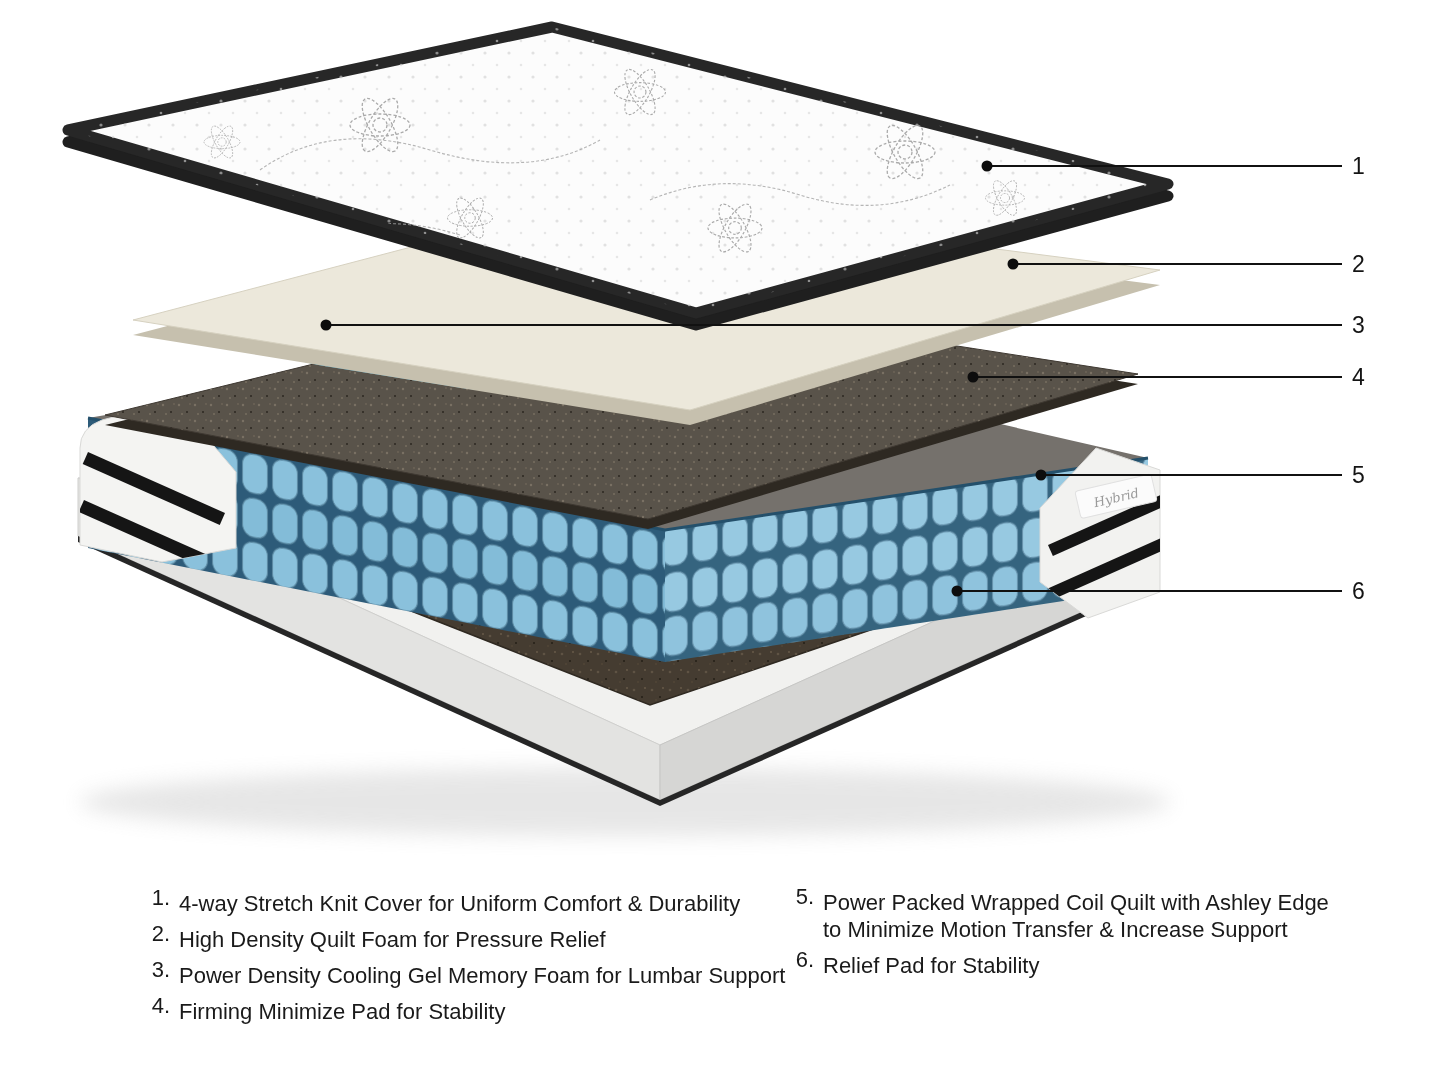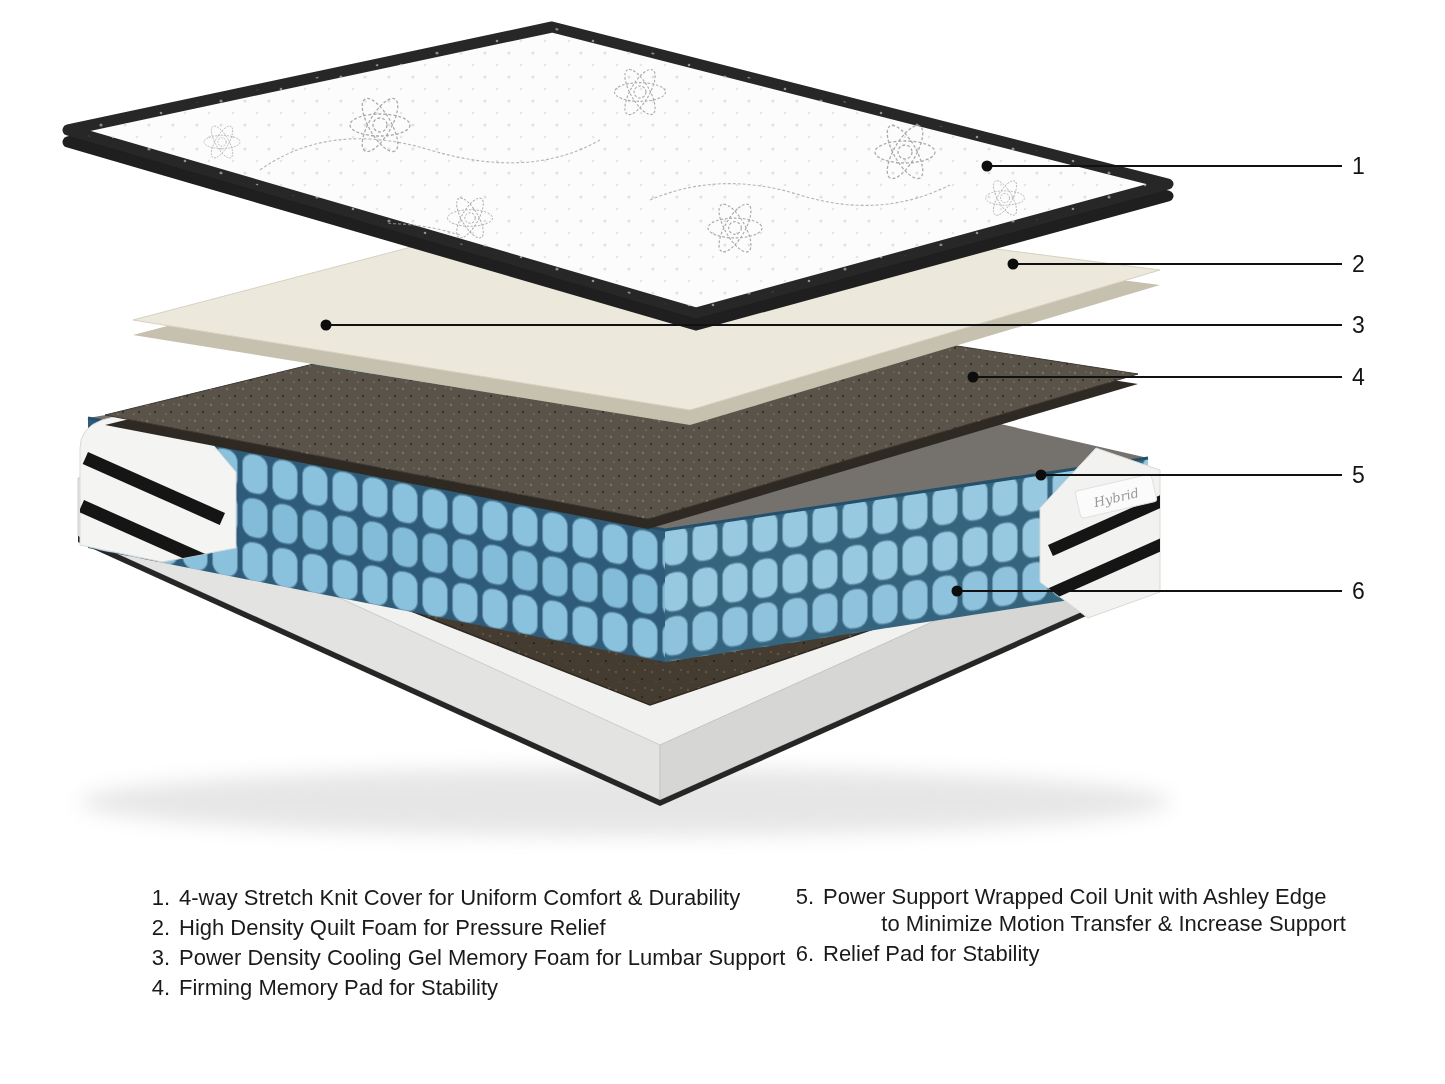--- a/index.html
+++ b/index.html
@@ -15,21 +15,21 @@
   .vine{fill:none;stroke:#a3a3a3;stroke-width:1.1;stroke-dasharray:3 2;opacity:.8;}
   .callout-line{stroke:#111111;stroke-width:2;}
   .callout-dot{fill:#0d0d0d;}
   .callout-num{font-family:"Liberation Sans",sans-serif;font-size:23px;fill:#141414;}
   .tag-text{font-family:"DejaVu Serif",serif;font-style:italic;font-size:13px;fill:#9a9a9a;}
   .legend{position:absolute;color:#1a1a1a;font-size:22px;}
   .legend-left{left:142px;top:883px;width:660px;line-height:30px;}
   .legend-right{left:786px;top:883px;width:560px;line-height:27px;}
   .legend-row{display:flex;align-items:flex-start;}
   .legend-num{flex:0 0 28px;text-align:right;margin-right:9px;}
-  .legend-text{flex:1;}
+  .legend-text{flex:1;margin-top:6px;}
   .legend-right .item6{margin-top:3px;}
 </style>
 </head>
 <body>
 
 <div class="stage">
 
   <svg class="diagram-svg" width="1445" height="1084" viewBox="0 0 1445 1084" aria-hidden="true">
     <defs>
       <filter id="soft" x="-30%" y="-30%" width="160%" height="160%">
@@ -245,30 +245,30 @@
     <div class="legend-row">
       <span class="legend-num">2.</span>
       <span class="legend-text">High Density Quilt Foam for Pressure Relief</span>
     </div>
     <div class="legend-row">
       <span class="legend-num">3.</span>
       <span class="legend-text">Power Density Cooling Gel Memory Foam for Lumbar Support</span>
     </div>
     <div class="legend-row">
       <span class="legend-num">4.</span>
-      <span class="legend-text">Firming Memory Pad for Stability</span>
+      <span class="legend-text">Firming Minimize Pad for Stability</span>
     </div>
   </div>
 
   <div class="legend legend-right">
     <div class="legend-row">
       <span class="legend-num">5.</span>
       <span class="legend-text">
-        <span style="display:block;">Power Support Wrapped Coil Unit with Ashley Edge</span>
-        <span style="display:block;text-align:right;">to Minimize Motion Transfer &amp; Increase Support</span>
+        <span style="display:block;">Power Packed Wrapped Coil Quilt with Ashley Edge</span>
+        <span style="display:block;">to Minimize Motion Transfer &amp; Increase Support</span>
       </span>
     </div>
     <div class="legend-row item6">
       <span class="legend-num">6.</span>
       <span class="legend-text">Relief Pad for Stability</span>
     </div>
   </div>
 
 </div>
 

